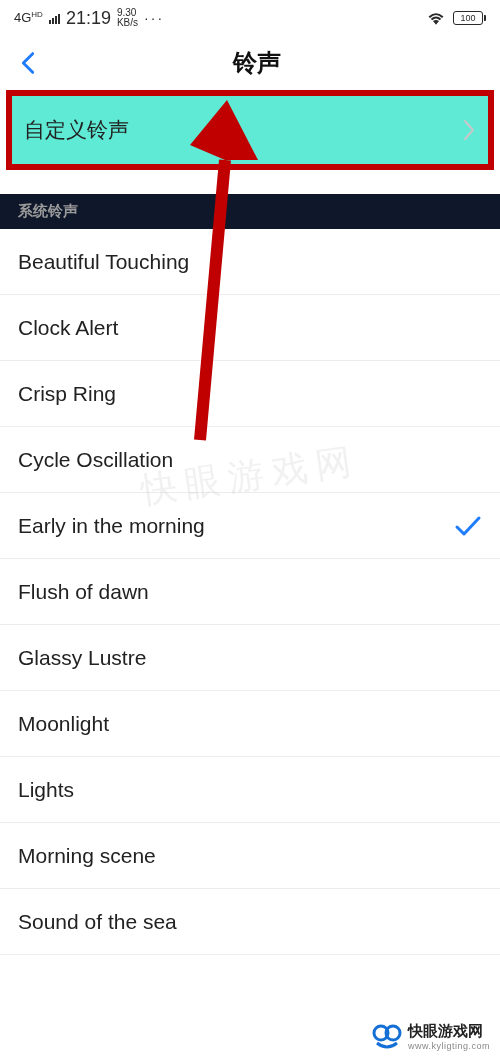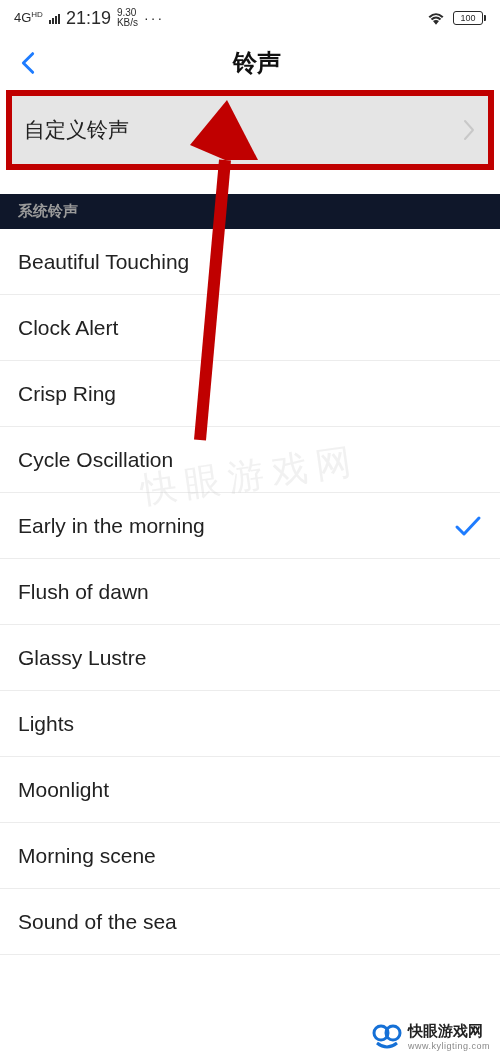--- a/index.html
+++ b/index.html
@@ -53,21 +53,21 @@
       color: #111;
       pointer-events: none;
     }
     .highlight-box {
       margin: 0 6px;
       border: 6px solid #c00000;
       height: 80px;
       display: flex;
       align-items: center;
       padding: 0 12px;
-      background: #e5e5e5;
+      background: #5eead4;
     }
     .highlight-label { font-size: 21px; color: #222; flex: 1; }
     .chevron-right { color: #c8c8c8; }
     .section-header {
       margin-top: 24px;
       background: #0f172a;
       padding: 8px 18px;
       font-size: 15px;
       color: #9a9a9a;
       font-weight: bold;
@@ -181,24 +181,24 @@
         <path d="M3 12 L10 19 L25 3" stroke="#1e7cff" stroke-width="3" fill="none" stroke-linecap="round" stroke-linejoin="round"></path>
       </svg>
     </div>
     <div class="list-item">
       <span class="label">Flush of dawn</span>
     </div>
     <div class="list-item">
       <span class="label">Glassy Lustre</span>
     </div>
     <div class="list-item">
+      <span class="label">Moonlight</span>
+    </div>
+    <div class="list-item">
       <span class="label">Lights</span>
-    </div>
-    <div class="list-item">
-      <span class="label">Moonlight</span>
     </div>
     <div class="list-item">
       <span class="label">Morning scene</span>
     </div>
     <div class="list-item">
       <span class="label">Sound of the sea</span>
     </div>
   </div>
 
 <svg class="arrow-overlay" viewBox="0 0 130 350">

